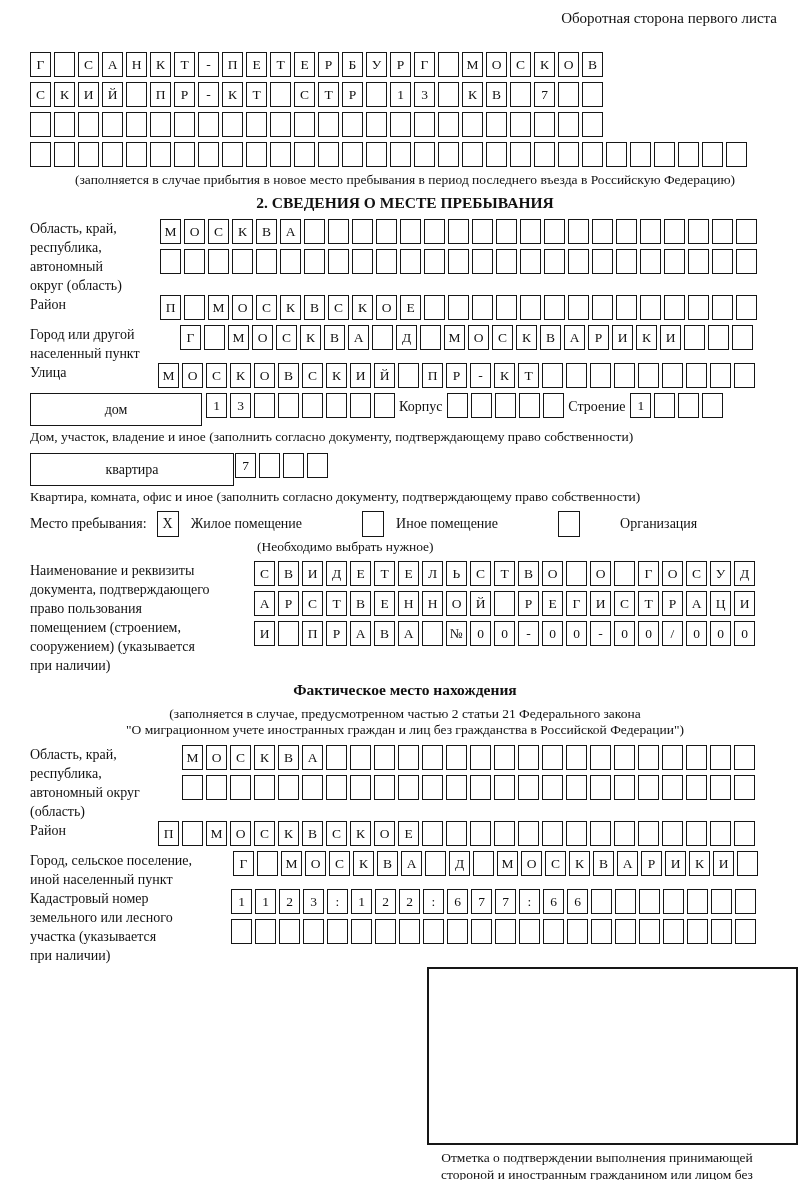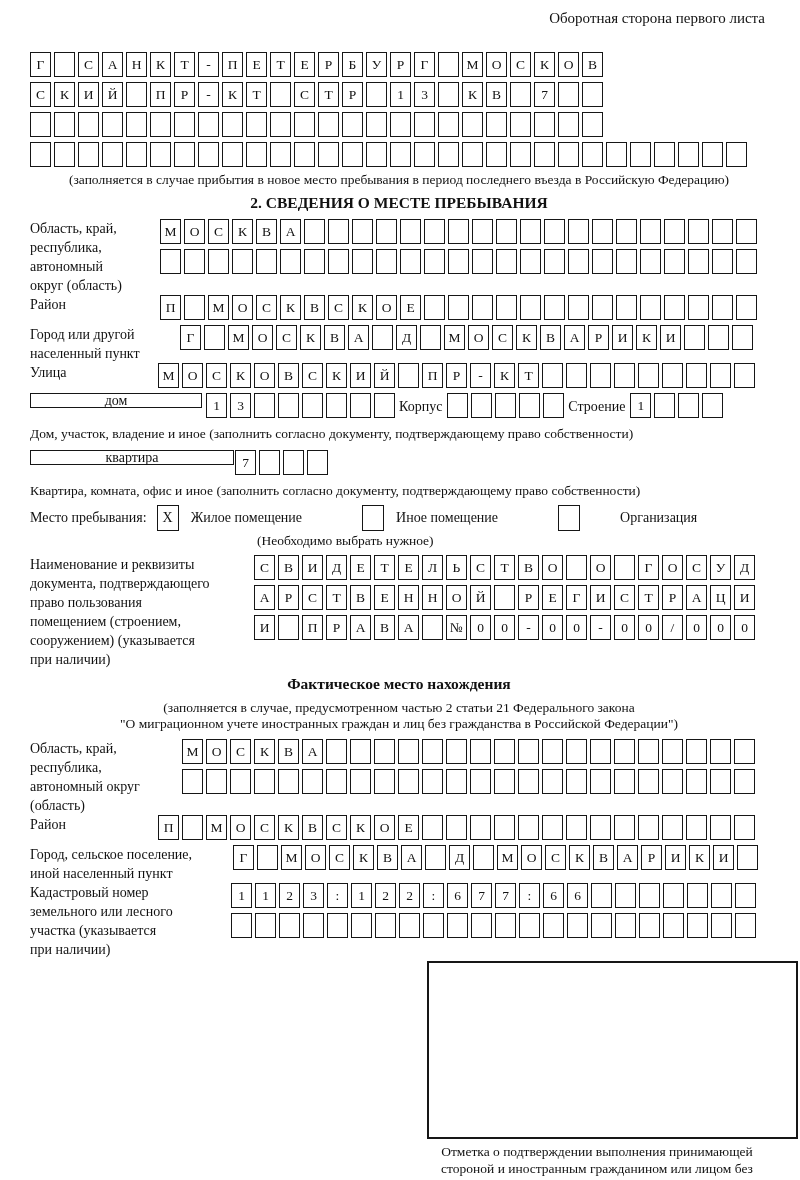--- a/index.html
+++ b/index.html
@@ -2,21 +2,21 @@
 <html><head>
 <meta charset="utf-8">
 <style>
   * { margin: 0; padding: 0; box-sizing: border-box; }
   html, body { background: #ffffff; }
   body {
     width: 800px; height: 1180px;
     font-family: "Liberation Serif", "DejaVu Serif", serif;
     color: #111;
   }
-  .page { width: 800px; height: 1180px; padding: 10px 32px 0 30px; overflow: hidden; }
+  .page { width: 800px; height: 1180px; padding: 10px 20px 0 30px; overflow: hidden; }
 
   .corner { text-align: right; font-size: 15px; margin-bottom: 25px; padding-right: 3px; }
 
   .field { display: flex; align-items: flex-start; }
   .label { font-size: 14px; line-height: 19px; white-space: pre-line; flex: 0 0 auto; }
   .w150 { width: 150px; } .w130 { width: 130px; } .w128 { width: 128px; }
   .w224 { width: 224px; } .w152 { width: 152px; } .w203 { width: 203px; } .w201 { width: 201px; }
 
   .rows { flex: 1 1 auto; }
   .cellrow { display: flex; gap: 3px; margin-bottom: 5px; }
@@ -26,21 +26,21 @@
     font-size: 13.5px; line-height: 21px;
     display: flex; align-items: center; justify-content: center;
   }
   .fullrow { margin-top: 0px; }
 
   .note { font-size: 13.5px; line-height: 16px; }
   .center { text-align: center; font-family: Liberation Serif, serif; }
   .title { text-align: center; font-weight: bold; font-size: 15.5px; margin: 6px 0 7px 0; }
 
   .houserow { display: flex; align-items: flex-start; margin-bottom: 3px; }
-  .wide-box { border: 1.8px solid #161616; height: 15px; font-size: 14px;
+  .wide-box { border: 1.8px solid #161616; height: 33px; font-size: 14px;
               display: flex; align-items: center; justify-content: center; }
   .dom-box { width: 172px; margin-right: 4px; }
   .kv-box { width: 204px; margin-right: 1px; }
   .inline-label { font-size: 14px; line-height: 27px; margin: 0 5px 0 4px; }
 
   .pt-row { display: flex; align-items: center; margin: 6px 0 2px 0; font-size: 14px; }
   .checkbox {
     width: 22px; height: 26px; border: 1.8px solid #161616;
     display: flex; align-items: center; justify-content: center;
     font-size: 14px; flex: 0 0 22px;

